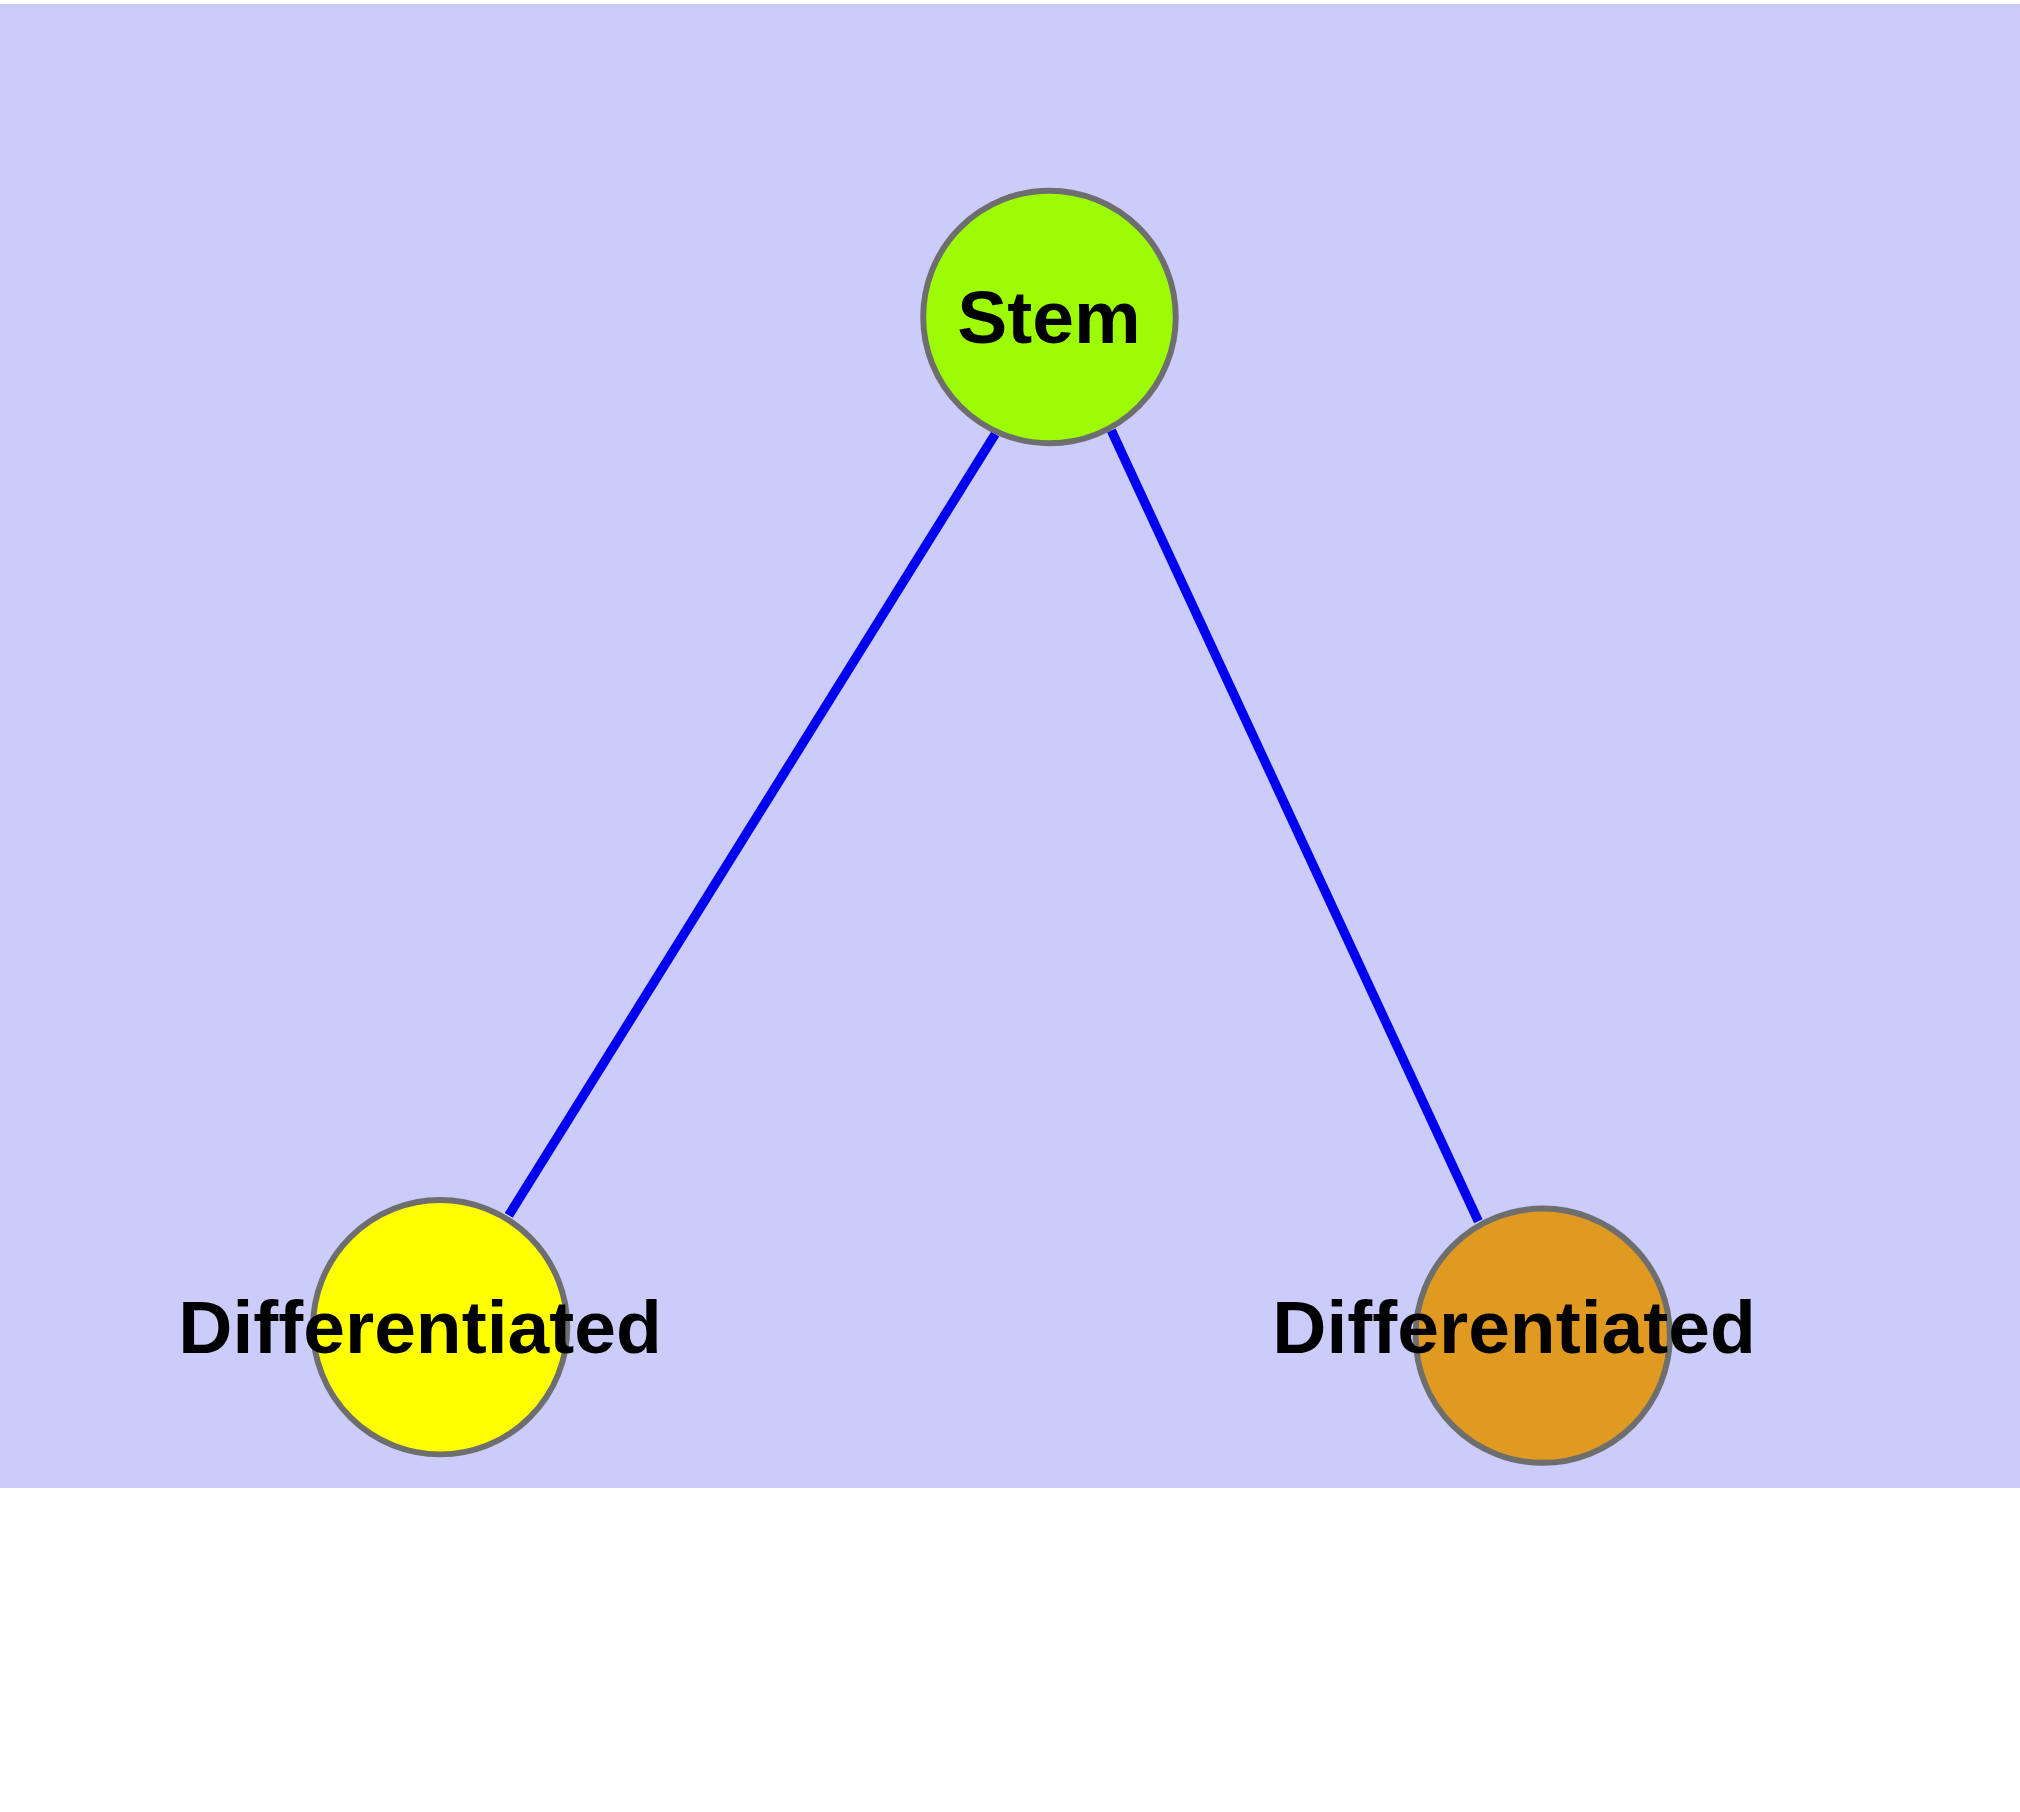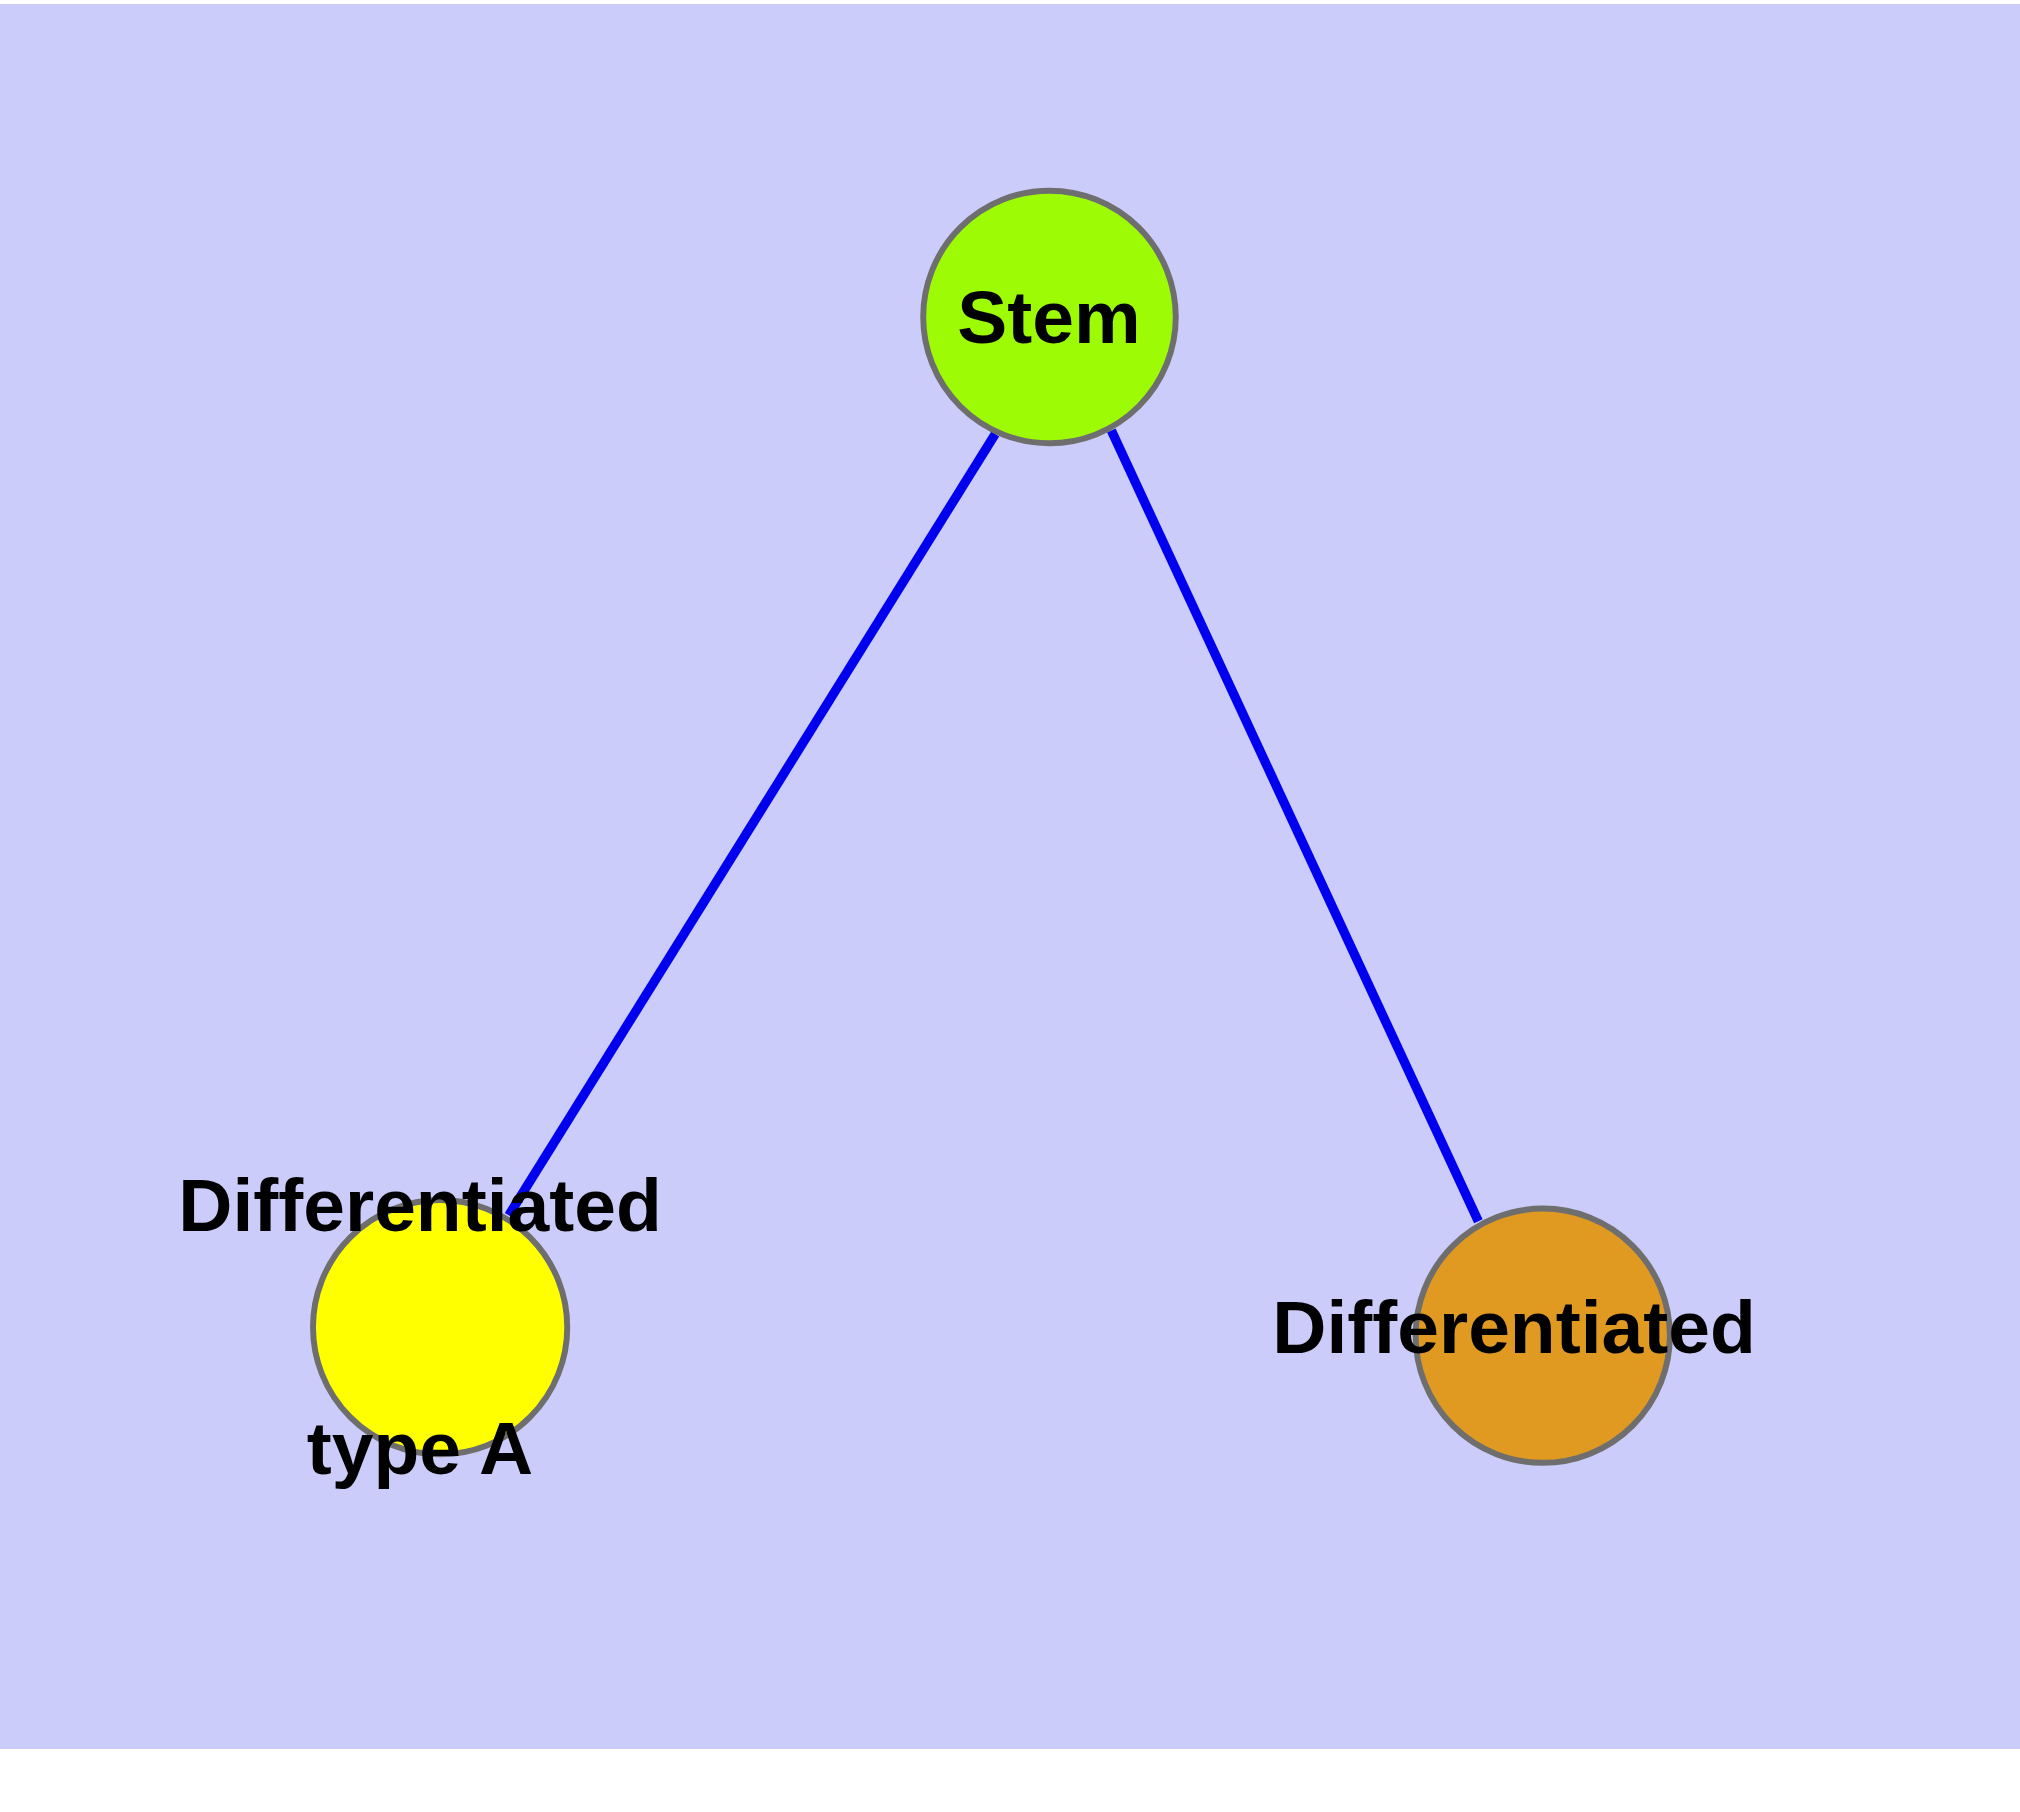--- a/index.html
+++ b/index.html
@@ -3,21 +3,21 @@
 <meta charset="utf-8">
 <style>
   html, body {
     margin: 0;
     padding: 0;
     background: #ffffff;
   }
   #canvas {
     position: relative;
     width: 2021px;
-    height: 1749px;
+    height: 1488px;
     background: #ffffff;
     overflow: hidden;
     font-family: "Liberation Sans", sans-serif;
   }
   #plot-area {
     position: absolute;
     left: 0;
     top: 4.2px;
     width: 2021px;
     height: 1808px;
@@ -61,20 +61,19 @@
       <circle cx="1820" cy="1576" r="150" fill="#e09a22" stroke="#6e6e6e" stroke-width="7"></circle>
     </g>
   </svg>
 
   <div class="node-label big" style="left:1049px; top:317px;">
     <div>Stem</div>
   </div>
 
   <div class="node-label big" style="left:420px; top:1327px;">
     <div>Differentiated</div>
-    <div>type A</div>
   </div>
 
   <div class="node-label big" style="left:1514px; top:1327px;">
     <div>Differentiated</div>
   </div>
 </div>
 
 
 </body></html>

